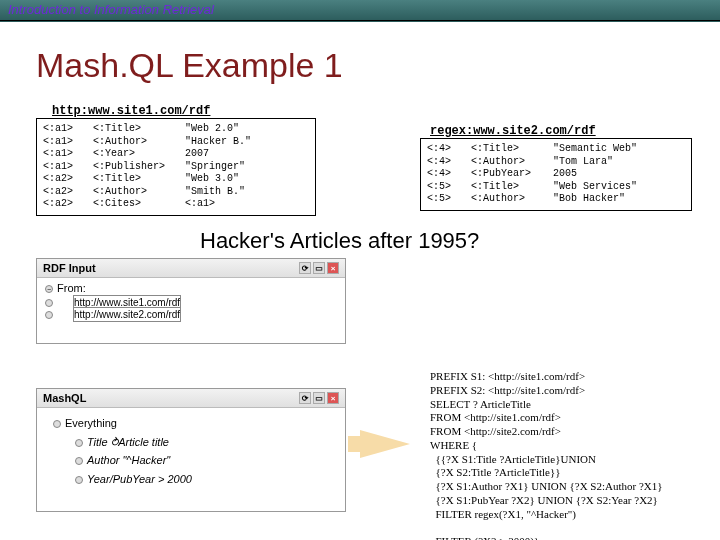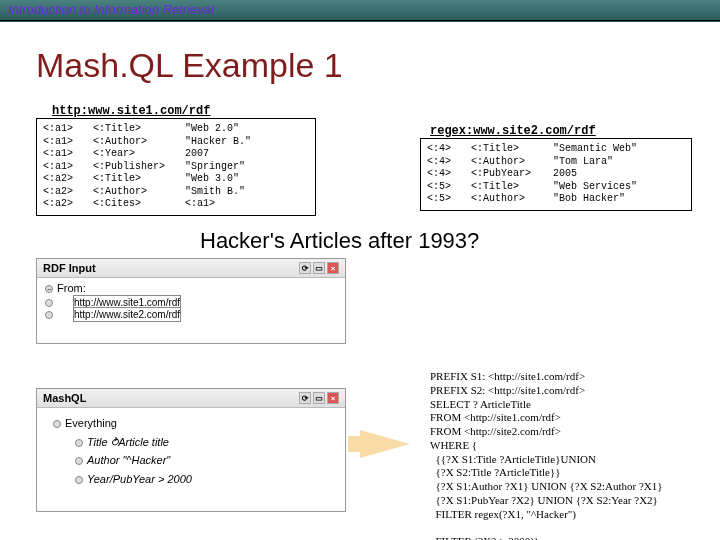--- a/index.html
+++ b/index.html
@@ -61,21 +61,21 @@
 
 <div id="rdf-label-2" class="rdf-label">regex:www.site2.com/rdf</div>
 <div id="rdf-box-2" class="rdf-box">
   <div class="rdf-row"><span class="cb1">&lt;:4&gt;</span><span class="cb2">&lt;:Title&gt;</span><span class="c3">"Semantic Web"</span></div>
   <div class="rdf-row"><span class="cb1">&lt;:4&gt;</span><span class="cb2">&lt;:Author&gt;</span><span class="c3">"Tom Lara"</span></div>
   <div class="rdf-row"><span class="cb1">&lt;:4&gt;</span><span class="cb2">&lt;:PubYear&gt;</span><span class="c3">2005</span></div>
   <div class="rdf-row"><span class="cb1">&lt;:5&gt;</span><span class="cb2">&lt;:Title&gt;</span><span class="c3">"Web Services"</span></div>
   <div class="rdf-row"><span class="cb1">&lt;:5&gt;</span><span class="cb2">&lt;:Author&gt;</span><span class="c3">"Bob Hacker"</span></div>
 </div>
 
-<div class="question">Hacker's Articles after 1993?</div>
+<div class="question">Hacker's Articles after 1995?</div>
 
 <div id="panel-rdf" class="panel">
   <div class="panel-head">
     <span>RDF Input</span>
     <div class="panel-icons">
       <span class="pi">⟳</span>
       <span class="pi">▭</span>
       <span class="pi red">×</span>
     </div>
   </div>

